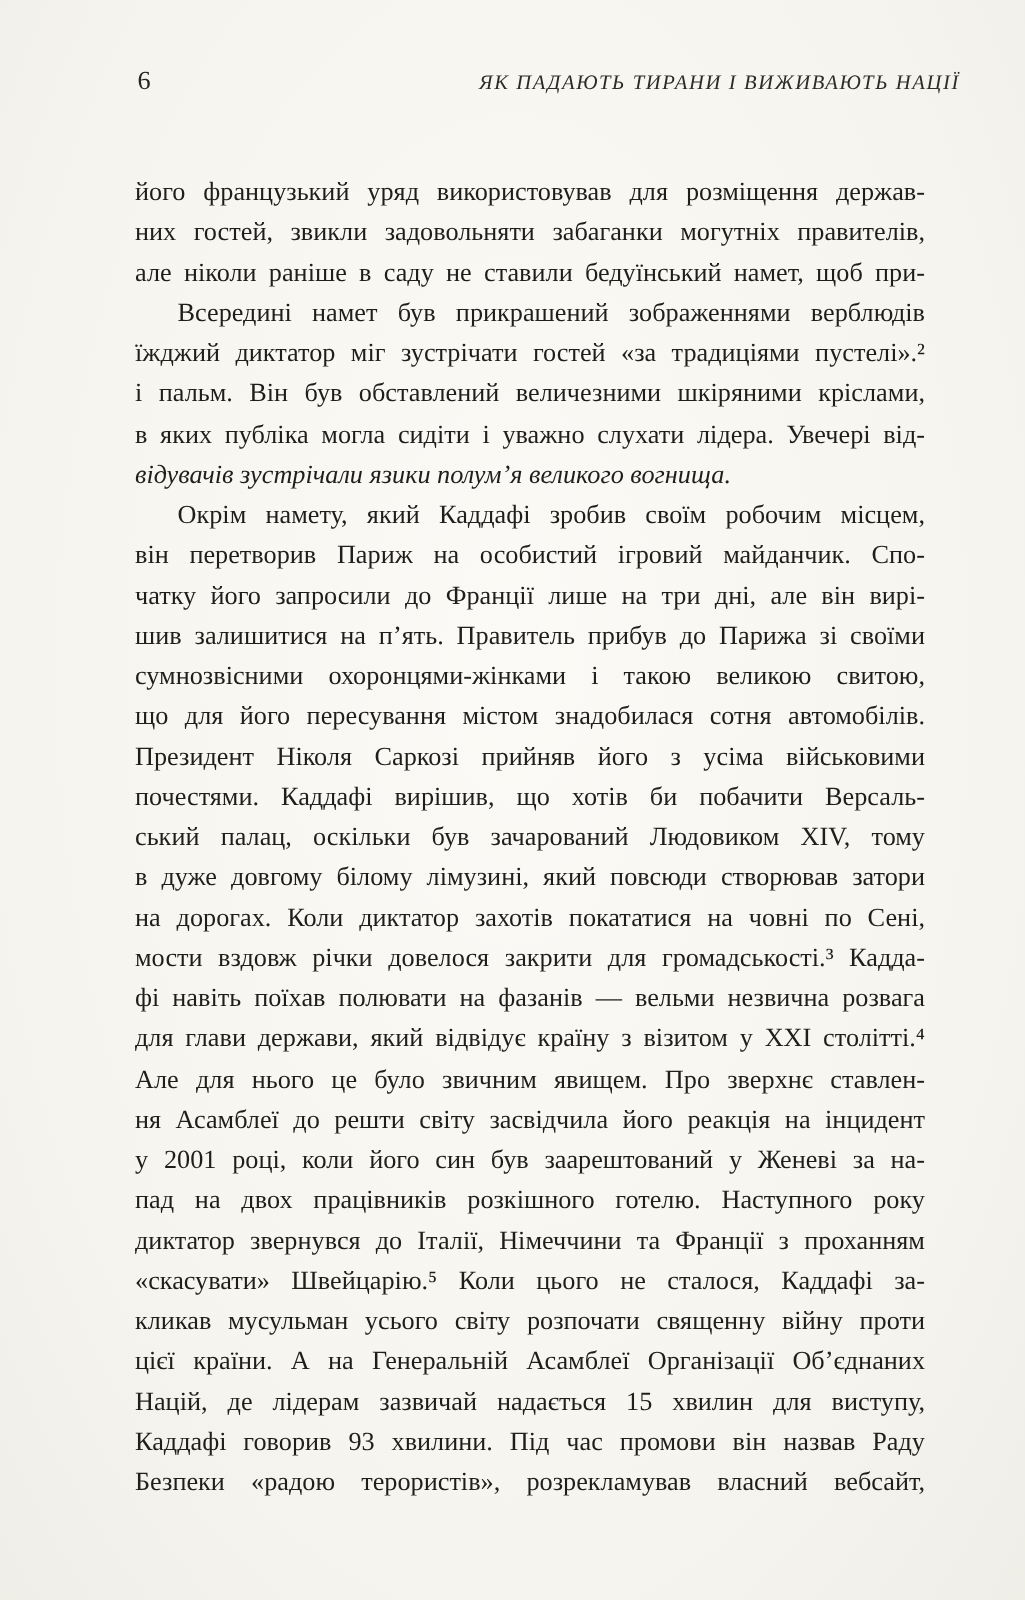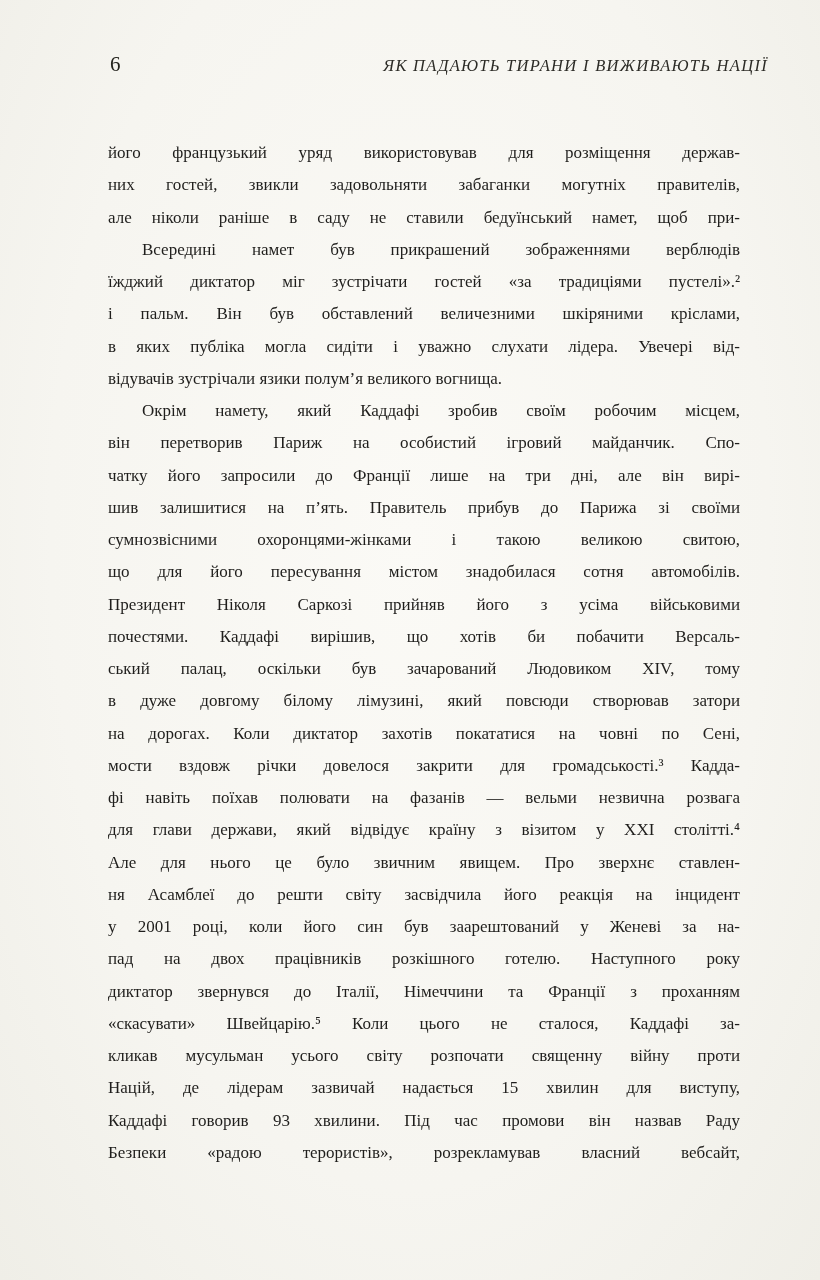--- a/index.html
+++ b/index.html
@@ -29,31 +29,31 @@
     text-align: right;
     font-size: 16.5px;
     letter-spacing: 1.3px;
     color: #2c2b26;
     font-style: italic;
   }
   .text-block {
     position: absolute;
     left: 108px; top: 137px;
     width: 632px;
-    font-size: 17px;
+    font-size: 21px;
     line-height: 32.25px;
   }
   .line {
     height: 32.25px;
     white-space: nowrap;
     text-align: justify;
     text-align-last: justify;
   }
   .line.indent { text-indent: 34px; }
-  .line.end-left { text-align-last: left; }
+  .line.end-left { text-align-last: left; font-style: italic; }
 </style>
 </head>
 <body>
 
 <div class="book-page">
   <span class="page-number">6</span>
   <div class="running-head">ЯК ПАДАЮТЬ ТИРАНИ І ВИЖИВАЮТЬ НАЦІЇ</div>
   <div class="text-block" id="text-block">
       <div class="line">його французький уряд використовував для розміщення держав-</div>
       <div class="line">них гостей, звикли задовольняти забаганки могутніх правителів,</div>
@@ -77,17 +77,18 @@
       <div class="line">мости вздовж річки довелося закрити для громадськості.³ Кадда-</div>
       <div class="line">фі навіть поїхав полювати на фазанів — вельми незвична розвага</div>
       <div class="line">для глави держави, який відвідує країну з візитом у XXI столітті.⁴</div>
       <div class="line">Але для нього це було звичним явищем. Про зверхнє ставлен-</div>
       <div class="line">ня Асамблеї до решти світу засвідчила його реакція на інцидент</div>
       <div class="line">у 2001 році, коли його син був заарештований у Женеві за на-</div>
       <div class="line">пад на двох працівників розкішного готелю. Наступного року</div>
       <div class="line">диктатор звернувся до Італії, Німеччини та Франції з проханням</div>
       <div class="line">«скасувати» Швейцарію.⁵ Коли цього не сталося, Каддафі за-</div>
       <div class="line">кликав мусульман усього світу розпочати священну війну проти</div>
+      <div class="line">цієї країни. А на Генеральній Асамблеї Організації Об’єднаних</div>
       <div class="line">Націй, де лідерам зазвичай надається 15 хвилин для виступу,</div>
       <div class="line">Каддафі говорив 93 хвилини. Під час промови він назвав Раду</div>
       <div class="line">Безпеки «радою терористів», розрекламував власний вебсайт,</div>
     </div>
 </div>
 
 </body></html>

